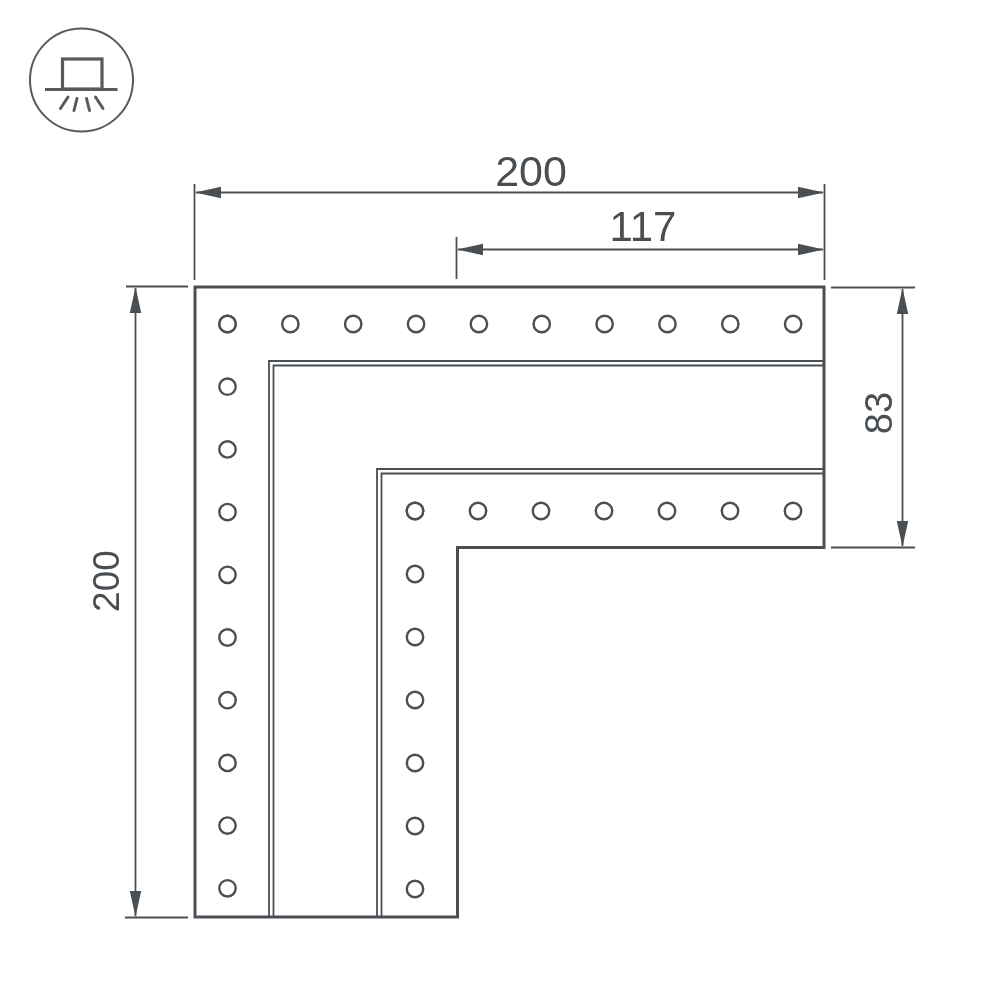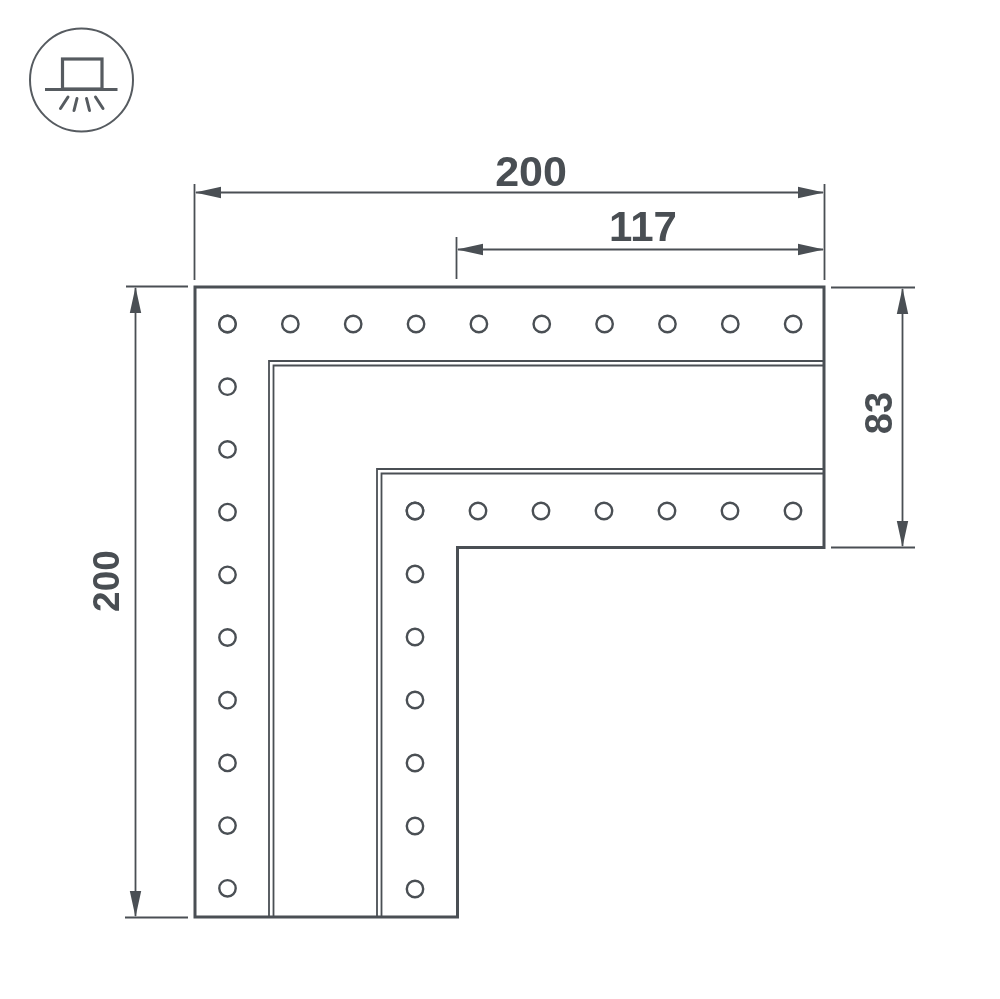--- a/index.html
+++ b/index.html
@@ -4,21 +4,21 @@
 <style>
   html, body {
     margin: 0;
     padding: 0;
     background: var(--bg-color, #ffffff);
     width: 1000px;
     height: 999px;
     overflow: hidden;
     font-family: "Liberation Sans", sans-serif;
   }
-  .drawing-wrap { width: 811px; height: 999px; font-weight: bold; }
+  .drawing-wrap { width: 811px; height: 999px; }
   svg { display: block; }
 
   .part-outline {
     fill: #ffffff;
     stroke: var(--line-color, #4a4f54);
     stroke-width: 3;
     stroke-linejoin: miter;
   }
   .profile-line {
     fill: none;

